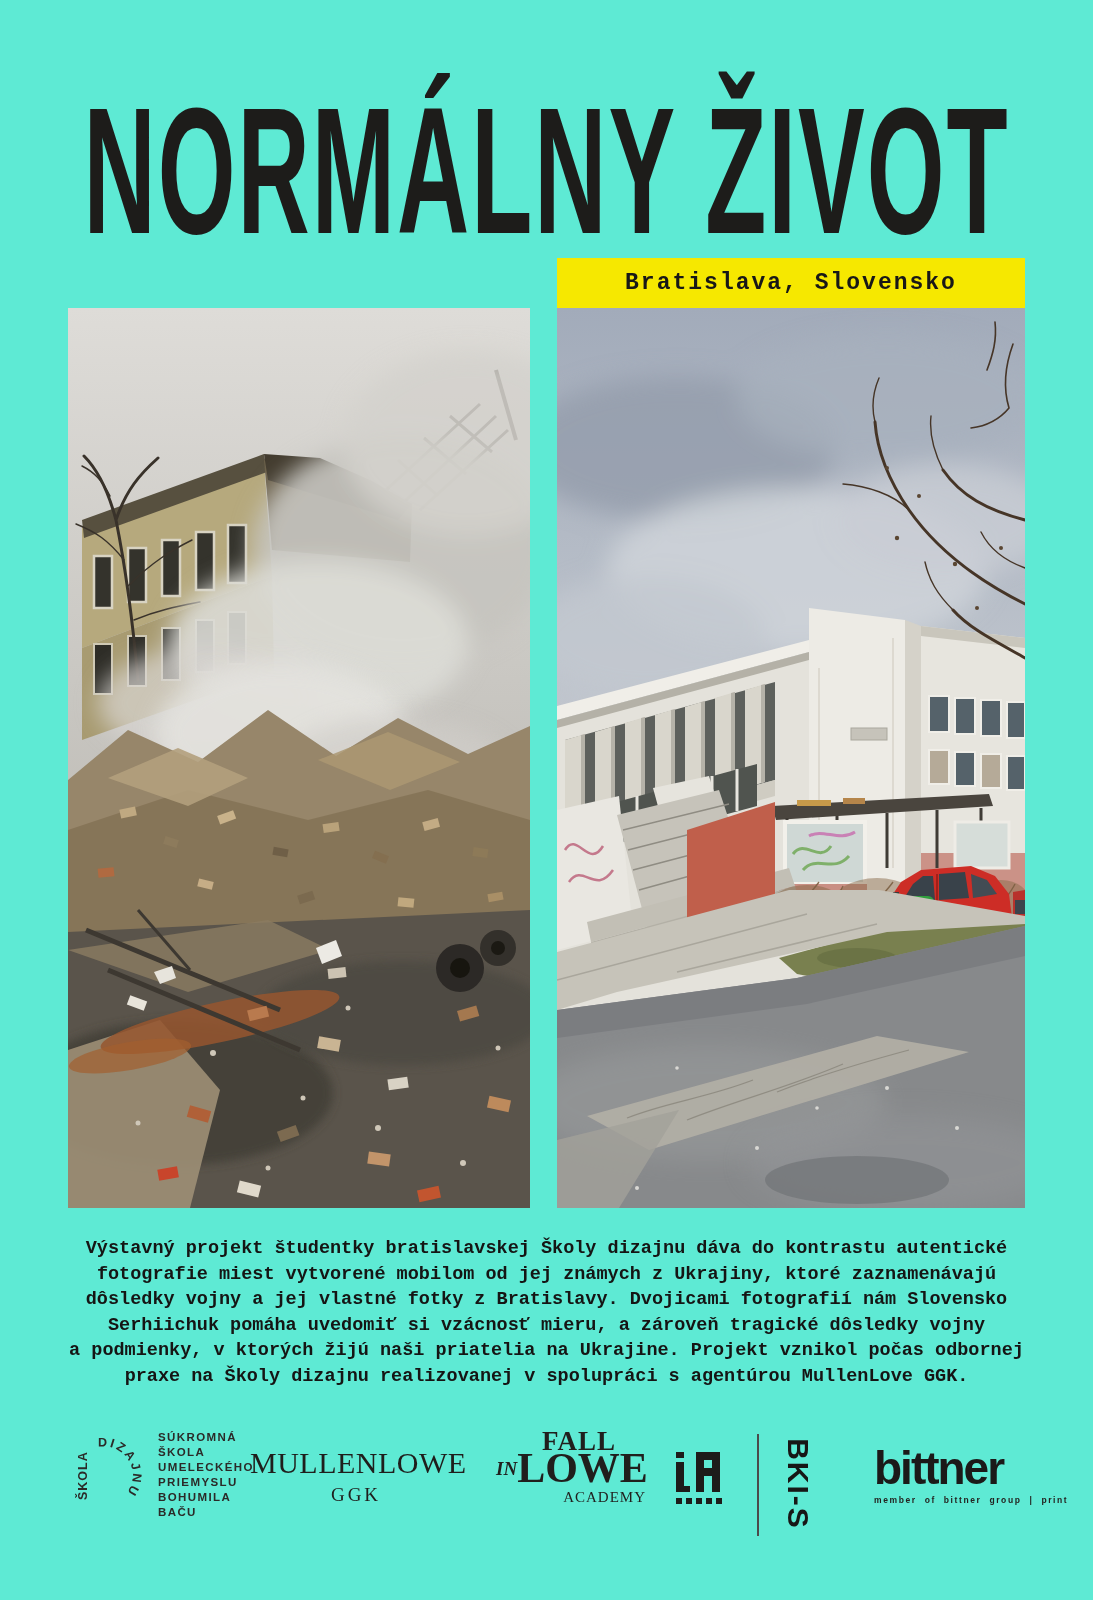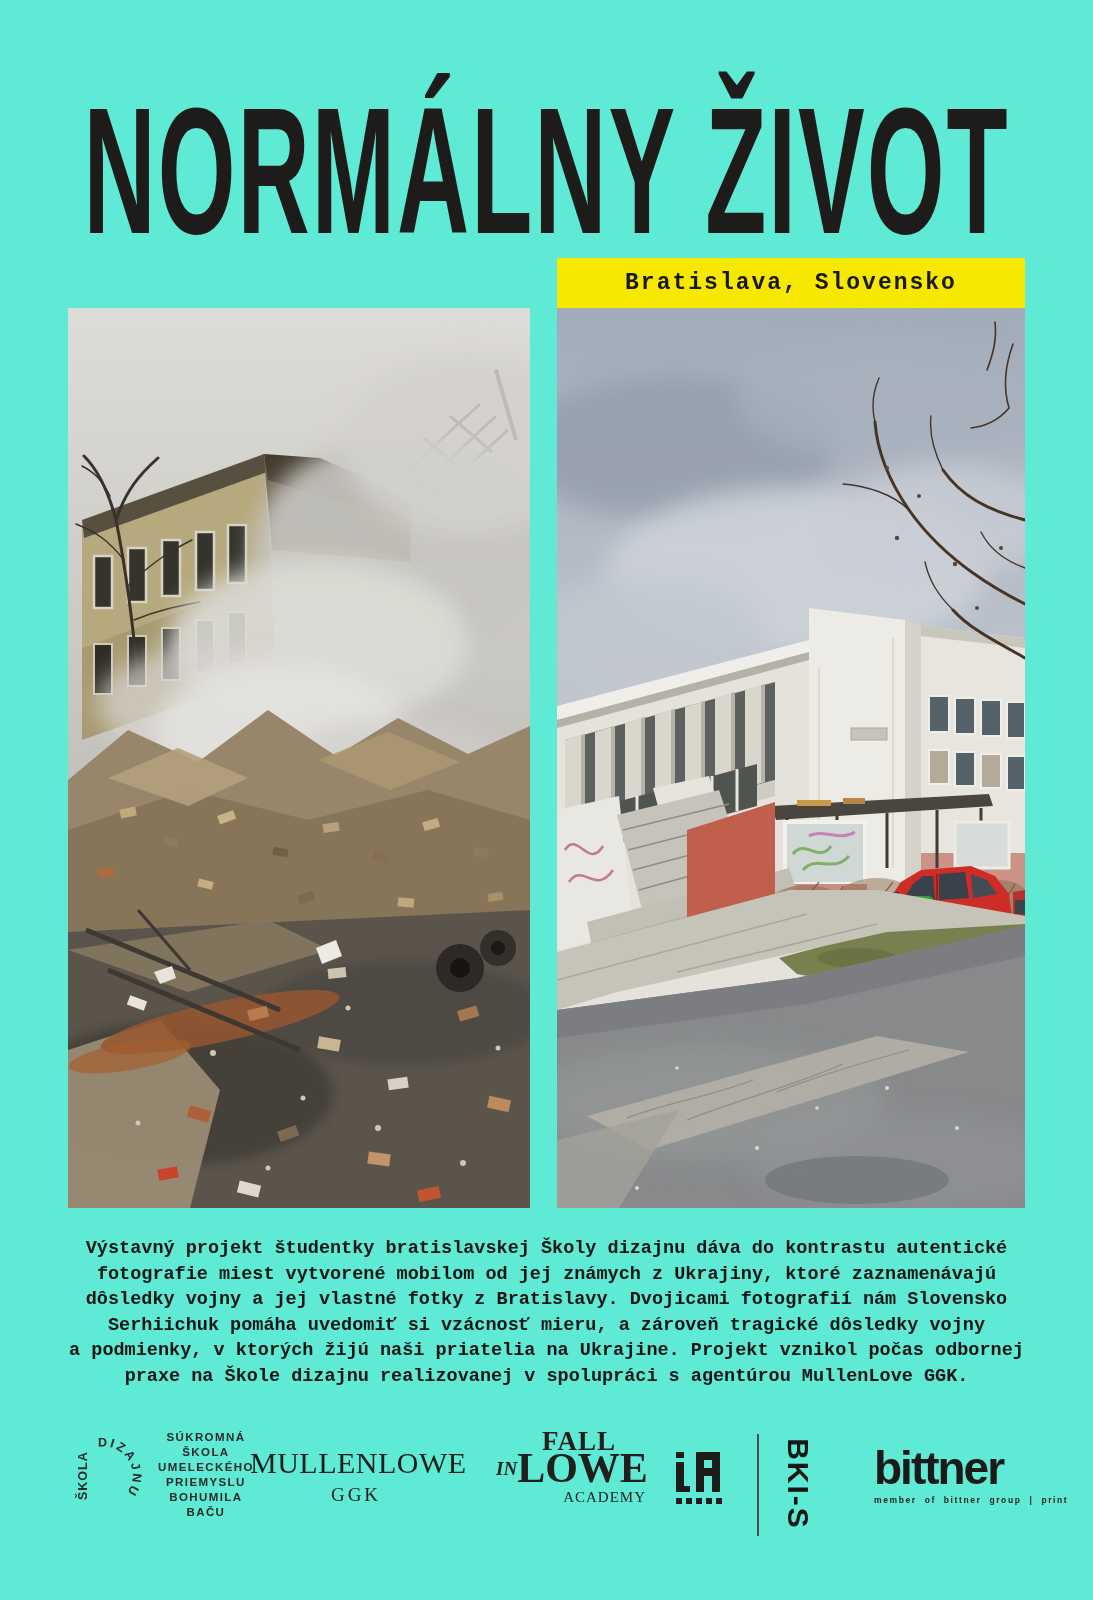--- a/index.html
+++ b/index.html
@@ -32,21 +32,21 @@
   
   .body-text {
     position:absolute; top:1236px; left:56px; width:981px; text-align:center;
     font-family:"Liberation Mono", monospace; font-weight:bold;
     font-size:18.5px; line-height:25.5px; color:#151514;
   }
   .body-text div { white-space:nowrap; }
   
   .logo { position:absolute; color:#222120; }
   #logo-school { left:70px; top:1430px; display:flex; align-items:center; gap:12px; }
-  .school-name { font-size:11.5px; font-weight:bold; letter-spacing:1.4px; line-height:15px; color:#2b2a28;text-align:center; }
+  .school-name { font-size:11.5px; font-weight:bold; letter-spacing:1.4px; line-height:15px; color:#2b2a28; }
   #logo-mullenlowe { left:250px; top:1446px; width:212px; text-align:center; font-family:"Liberation Serif", serif; }
   .ml-name { font-size:30px; letter-spacing:0.5px; color:#1f1e1c; }
   .ml-sub  { font-size:19px; letter-spacing:3px; margin-top:4px; color:#1f1e1c; }
   #logo-fallinlowe { left:496px; top:1428px; width:150px; font-family:"Liberation Serif", serif; color:#201f1d; }
   .fil-fall { font-size:27px; font-weight:bold; letter-spacing:1px; margin-left:46px; line-height:1; }
   .fil-row2 { display:flex; align-items:flex-end; margin-top:-4px; }
   .fil-in   { font-style:italic; font-size:19px; padding-bottom:7px; font-weight:bold; }
   .fil-lowe { font-size:42px; font-weight:bold; line-height:0.85; }
   .fil-academy { font-size:15px; letter-spacing:1px; text-align:right; margin-top:2px; }
   #logo-pixel { left:676px; top:1452px; }
@@ -382,21 +382,21 @@
       </g>
     </svg>
   </div>
 
   <div class="body-text">
     <div>Výstavný projekt študentky bratislavskej Školy dizajnu dáva do kontrastu autentické</div>
     <div>fotografie miest vytvorené mobilom od jej známych z Ukrajiny, ktoré zaznamenávajú</div>
     <div>dôsledky vojny a jej vlastné fotky z Bratislavy. Dvojicami fotografií nám Slovensko</div>
     <div>Serhiichuk pomáha uvedomiť si vzácnosť mieru, a zároveň tragické dôsledky vojny</div>
     <div>a podmienky, v ktorých žijú naši priatelia na Ukrajine. Projekt vznikol počas odbornej</div>
-    <div>praxe na Škole dizajnu realizovanej v spolupráci s agentúrou MullenLove GGK.</div>
+    <div>praxe na Školy dizajnu realizovanej v spolupráci s agentúrou MullenLove GGK.</div>
   </div>
 
   <div class="logo" id="logo-school">
     <svg width="76" height="76" viewBox="0 0 76 76">
       <defs>
           <path id="arcPath" d="M 28 10 A 29 29 0 1 1 20 64" fill="none"></path>
         </defs>
       <text x="17" y="63" transform="rotate(-90 17 63)" font-family="Liberation Sans, sans-serif" font-size="12.5" font-weight="bold" letter-spacing="1" fill="#2b2a28">ŠKOLA</text>
       <text font-family="Liberation Sans, sans-serif" font-size="12.5" font-weight="bold" letter-spacing="2.5" fill="#2b2a28">
         <textPath href="#arcPath">DIZAJNU</textPath>

